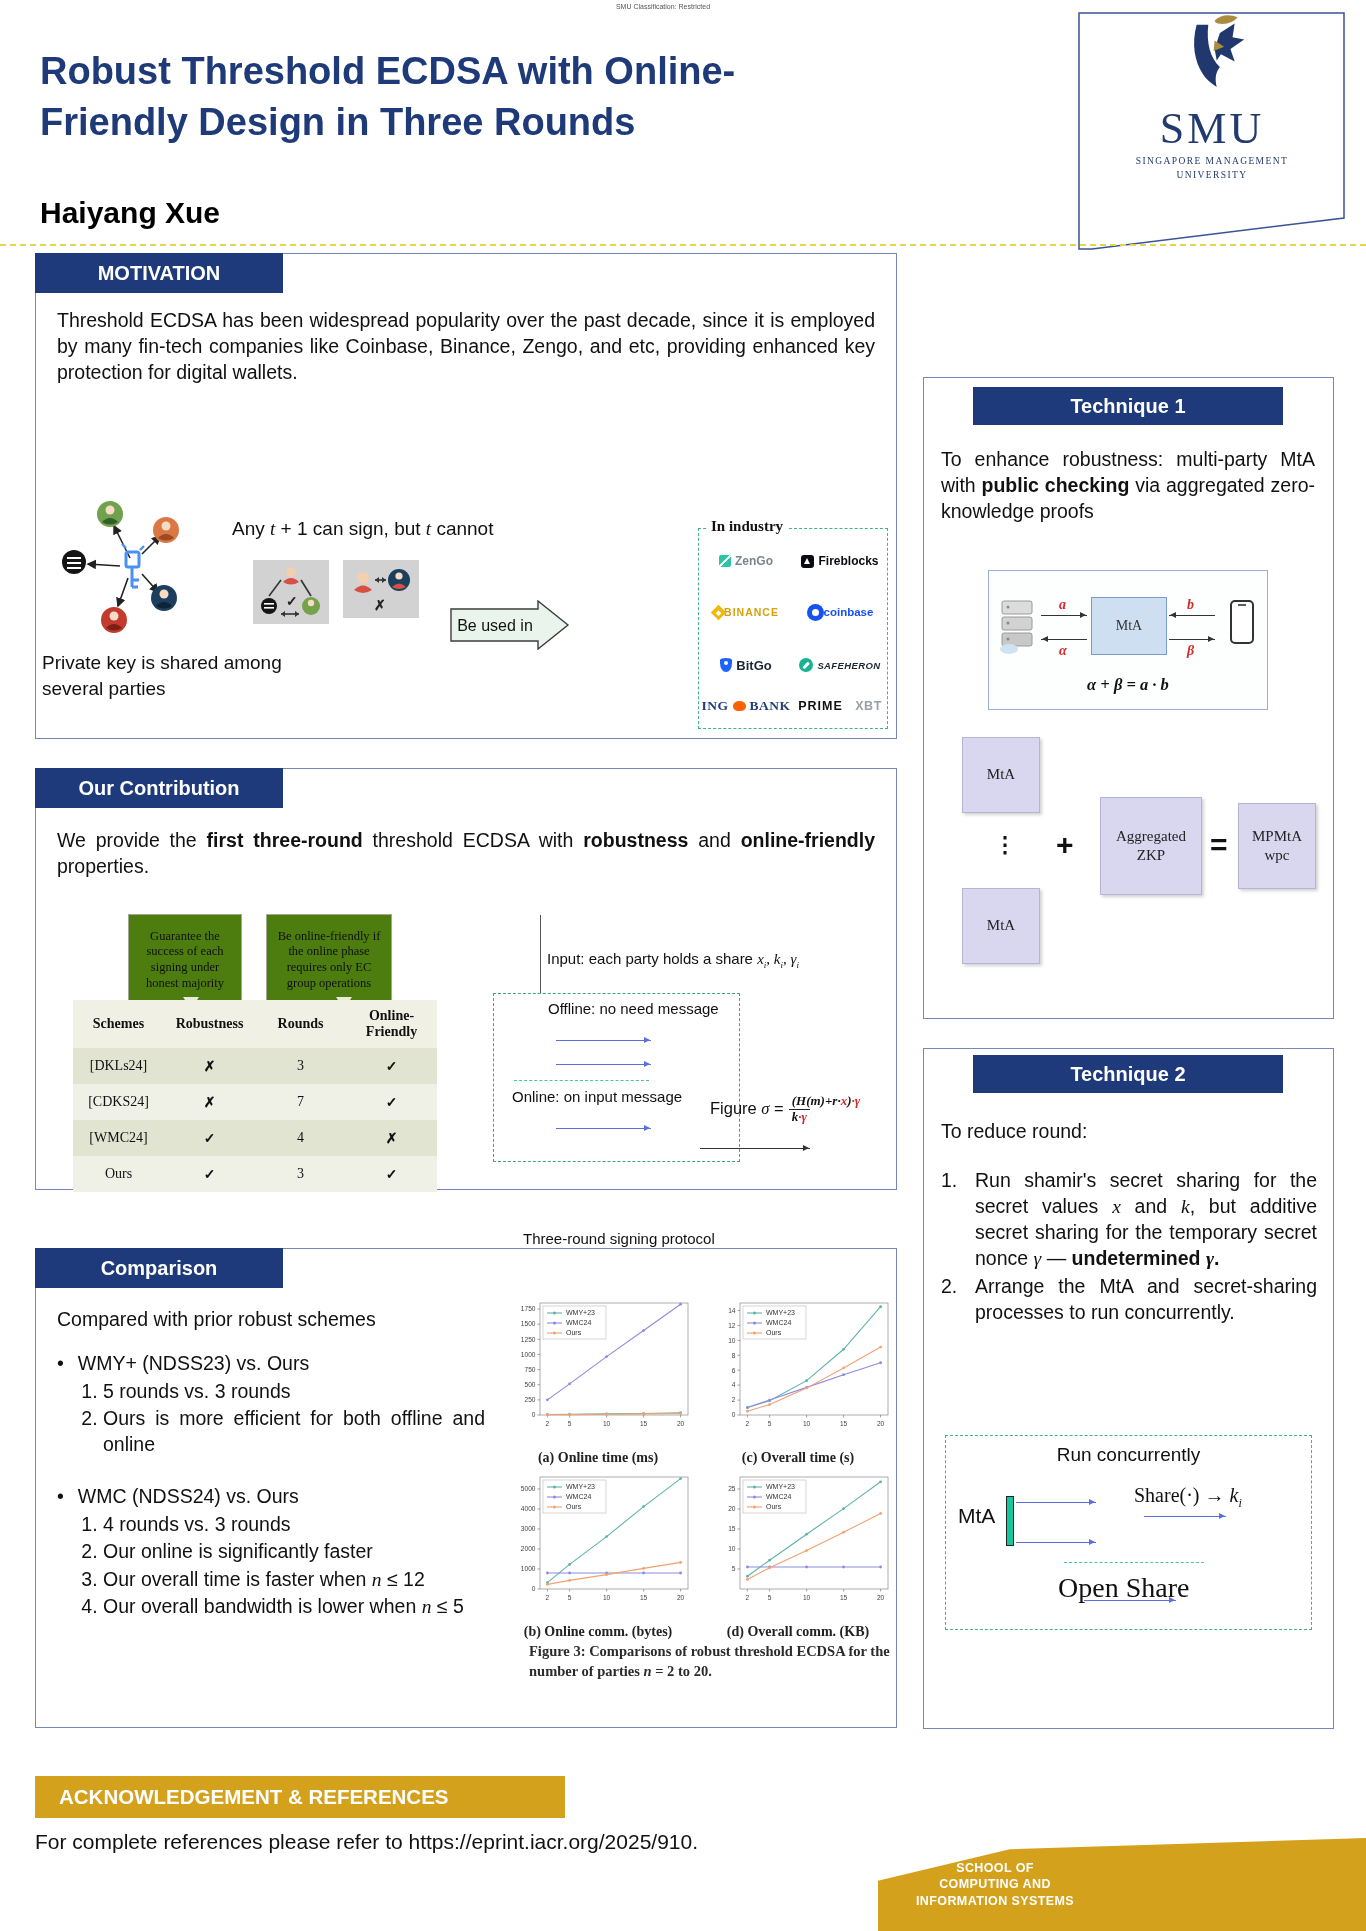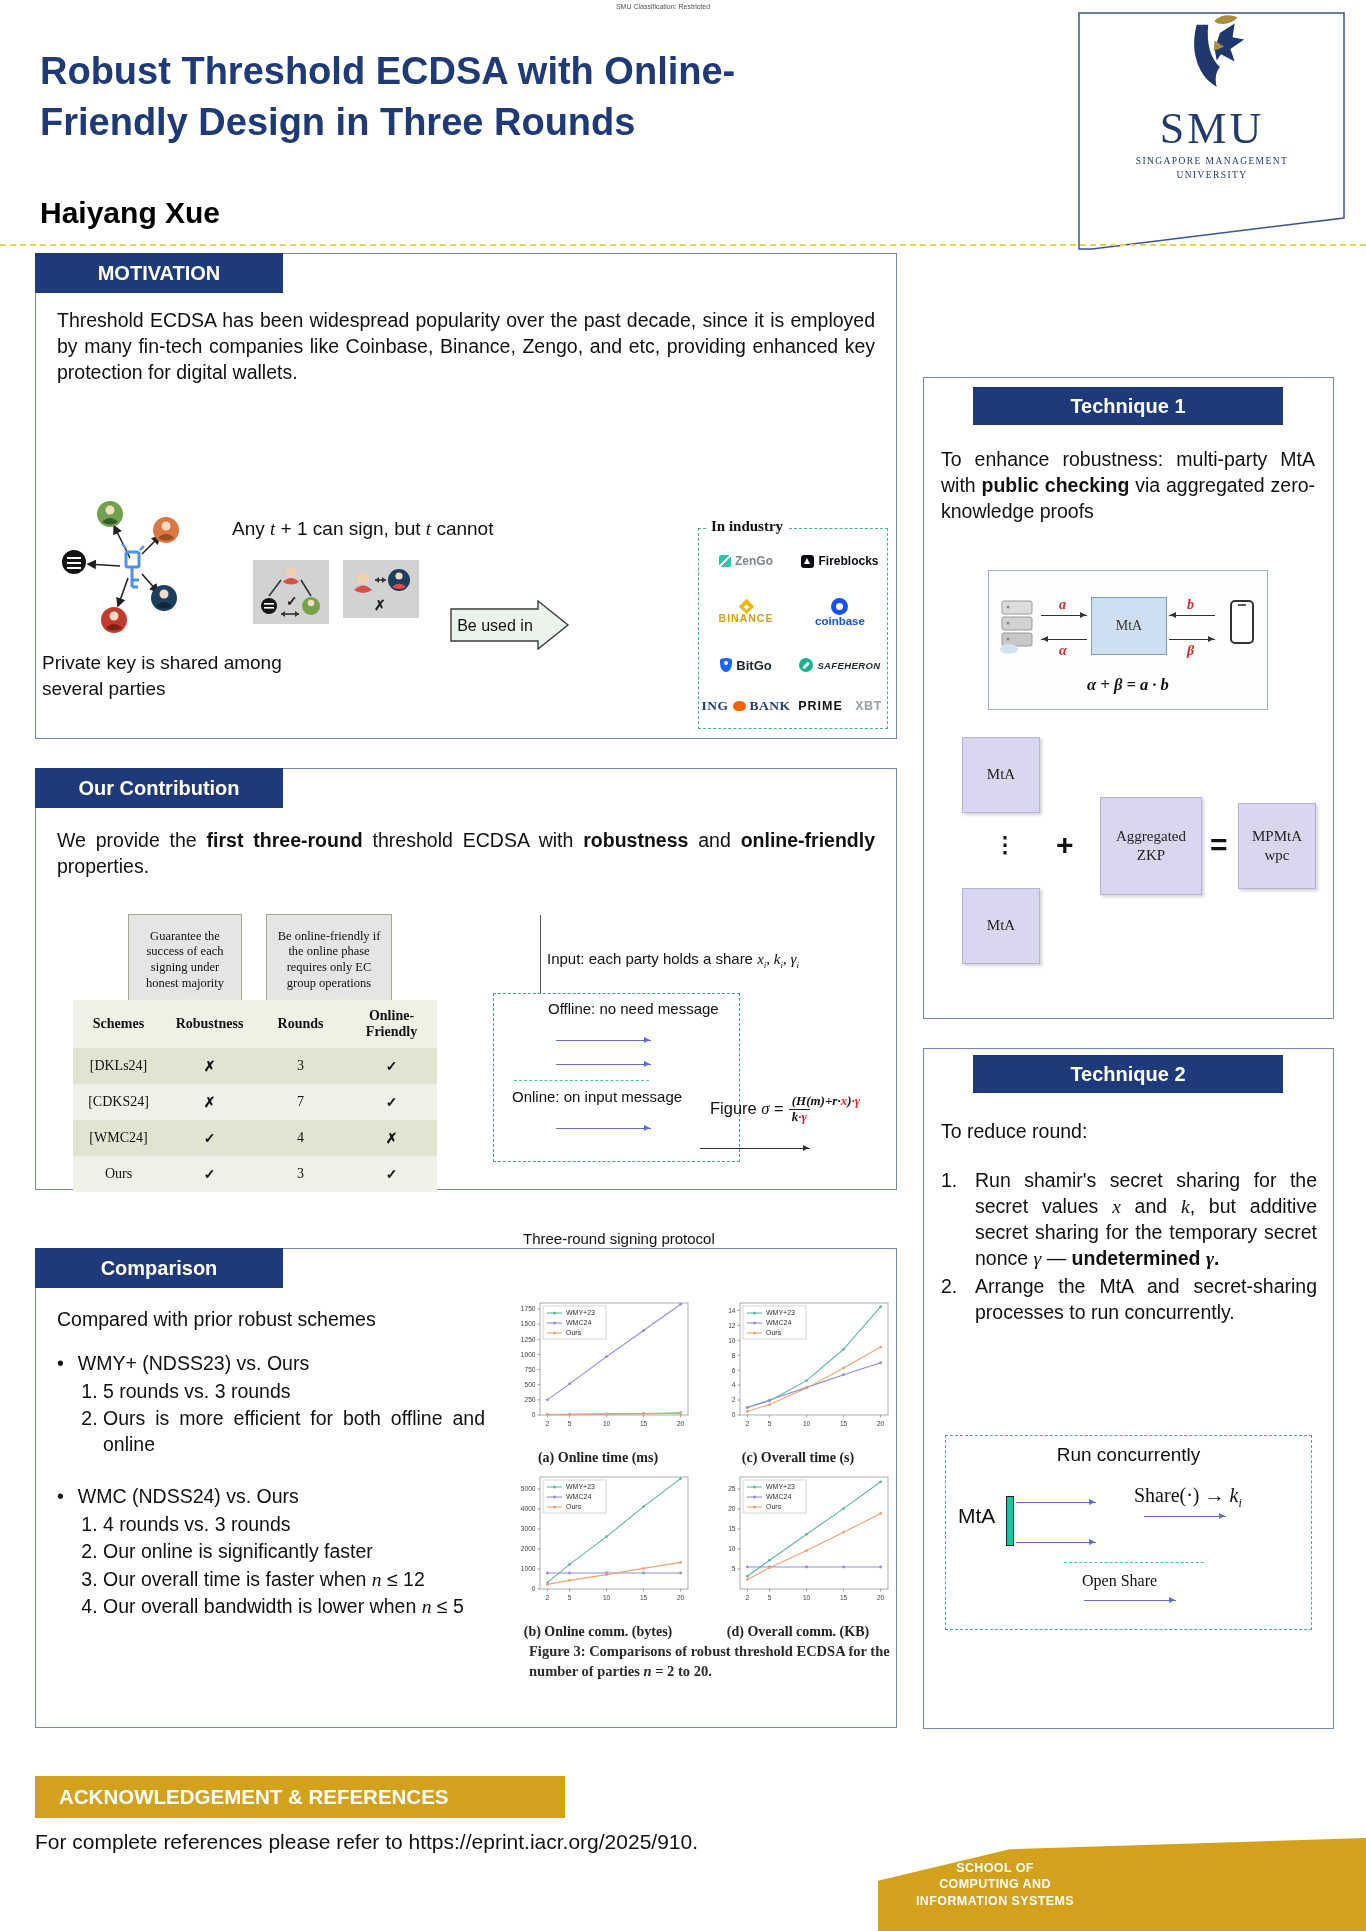--- a/index.html
+++ b/index.html
@@ -47,21 +47,21 @@
 #gb1{left:253px;top:560px;}
 #gb2{left:343px;top:560px;}
 #bui{position:absolute;left:450px;top:600px;width:120px;height:50px;}
 #industry{position:absolute;left:698px;top:528px;width:188px;height:199px;
   border:1.6px dashed #43b08e;}
 #industry-title{position:absolute;top:-11px;left:8px;background:#fff;padding:0 4px;
   font-family:"Liberation Serif",serif;font-weight:bold;font-size:15px;color:#111;}
 #industry-grid{display:grid;grid-template-columns:1fr 1fr;grid-template-rows:40px 62px 44px 38px;
   align-items:center;justify-items:center;padding-top:12px;}
 .logo-item{display:flex;align-items:center;gap:4px;}
-.logo-binance,.logo-coinbase{flex-direction:column;gap:0;}
+.logo-binance,.logo-coinbase{gap:0;}
 .ic{display:inline-block;position:relative;}
 .ic-zengo{width:12px;height:12px;border-radius:2px;
   background:linear-gradient(135deg,#2bc6a8 0 44%,#fff 44% 56%,#2bc6a8 56% 100%);}
 .logo-zengo .lname{font-size:12px;color:#7c858d;font-weight:bold;}
 .ic-fireblocks{width:13px;height:13px;border-radius:3px;background:#0a0a14;}
 .ic-fireblocks::after{content:"";position:absolute;left:3px;top:3.5px;
   border-left:3.5px solid transparent;border-right:3.5px solid transparent;border-bottom:6px solid #fff;}
 .logo-fireblocks .lname{font-size:12px;color:#0a0a14;font-weight:bold;}
 .ic-binance{width:11px;height:11px;background:#f0b90b;transform:rotate(45deg);}
 .ic-binance::after{content:"";position:absolute;left:3.5px;top:3.5px;width:4px;height:4px;background:#fff;}
@@ -80,21 +80,21 @@
 .ic-ing{width:13px;height:10px;background:#ff6200;border-radius:50% 50% 42% 42%;}
 .logo-ing .lp1,.logo-ing .lp2{font-family:"Liberation Serif",serif;font-weight:bold;
   font-size:13.5px;color:#233e7c;letter-spacing:.5px;}
 .logo-primexbt .lp1{font-size:12.5px;font-weight:900;color:#111;letter-spacing:1px;}
 .logo-primexbt .lp2{font-size:12.5px;font-weight:bold;color:#9aa0a6;letter-spacing:.5px;}
 
 
 #p-contrib{left:35px;top:768px;width:860px;height:420px;}
 #con-chip{left:35px;top:768px;width:248px;height:40px;}
 #con-par{position:absolute;left:57px;top:828px;width:818px;}
-.callout{position:absolute;background:#e5e5e5;border:1px solid #a0a894;
+.callout{position:absolute;background:#4d7c0f;border:1px solid #a0a894;
   font-family:"Liberation Serif",serif;font-size:12.5px;line-height:1.25;text-align:center;
   display:flex;align-items:center;justify-content:center;padding:2px 4px;}
 .callout::after{content:"";position:absolute;bottom:-12px;left:55%;margin-left:-8px;
   border:8px solid transparent;border-top:12px solid #e9ebdc;}
 #callout-l{left:128px;top:914px;width:104px;height:86px;}
 #callout-r{left:266px;top:914px;width:116px;height:86px;}
 #callout-r::after{left:62%;}
 #contrib-table{position:absolute;left:73px;top:1000px;border-collapse:collapse;
   font-family:"Liberation Serif",serif;}
 #contrib-table th{width:89px;height:46px;font-size:14px;background:#f0f1e4;font-weight:bold;}
@@ -169,21 +169,21 @@
 .t2-item{display:flex;gap:8px;margin-bottom:2px;}
 .t2-num{width:26px;flex:none;font-size:19.5px;line-height:1.33;}
 .t2-body{font-size:19.5px;line-height:1.33;text-align:justify;}
 #t2-diagram{position:absolute;left:945px;top:1435px;width:365px;height:193px;
   border:1.6px dashed #43b08e;}
 #t2d-title{position:absolute;left:0;right:0;top:8px;text-align:center;font-size:19px;}
 #t2d-mta{position:absolute;left:12px;top:68px;font-size:21px;}
 #t2d-bar{position:absolute;left:60px;top:60px;width:6px;height:48px;background:#16c79e;
   border:1px solid #222;}
 #t2d-share{position:absolute;left:188px;top:48px;font-family:"Liberation Serif",serif;font-size:20px;}
-#t2d-open{position:absolute;left:136px;top:136px;font-family:"Liberation Serif",serif;font-size:16px;}
+#t2d-open{position:absolute;left:112px;top:136px;font-family:"Liberation Serif",serif;font-size:28px;}
 
 
 #school-banner{position:absolute;left:878px;top:1838px;width:488px;height:93px;background:#d4a11d;
   clip-path:polygon(0 100%,0 46%,27% 12%,100% 0,100% 100%);}
 #school-text{position:absolute;left:34px;top:22px;width:166px;text-align:center;
   color:#fff;font-weight:bold;font-size:12.5px;letter-spacing:.4px;line-height:1.3;}
 </style>
 </head>
 <body>
 

